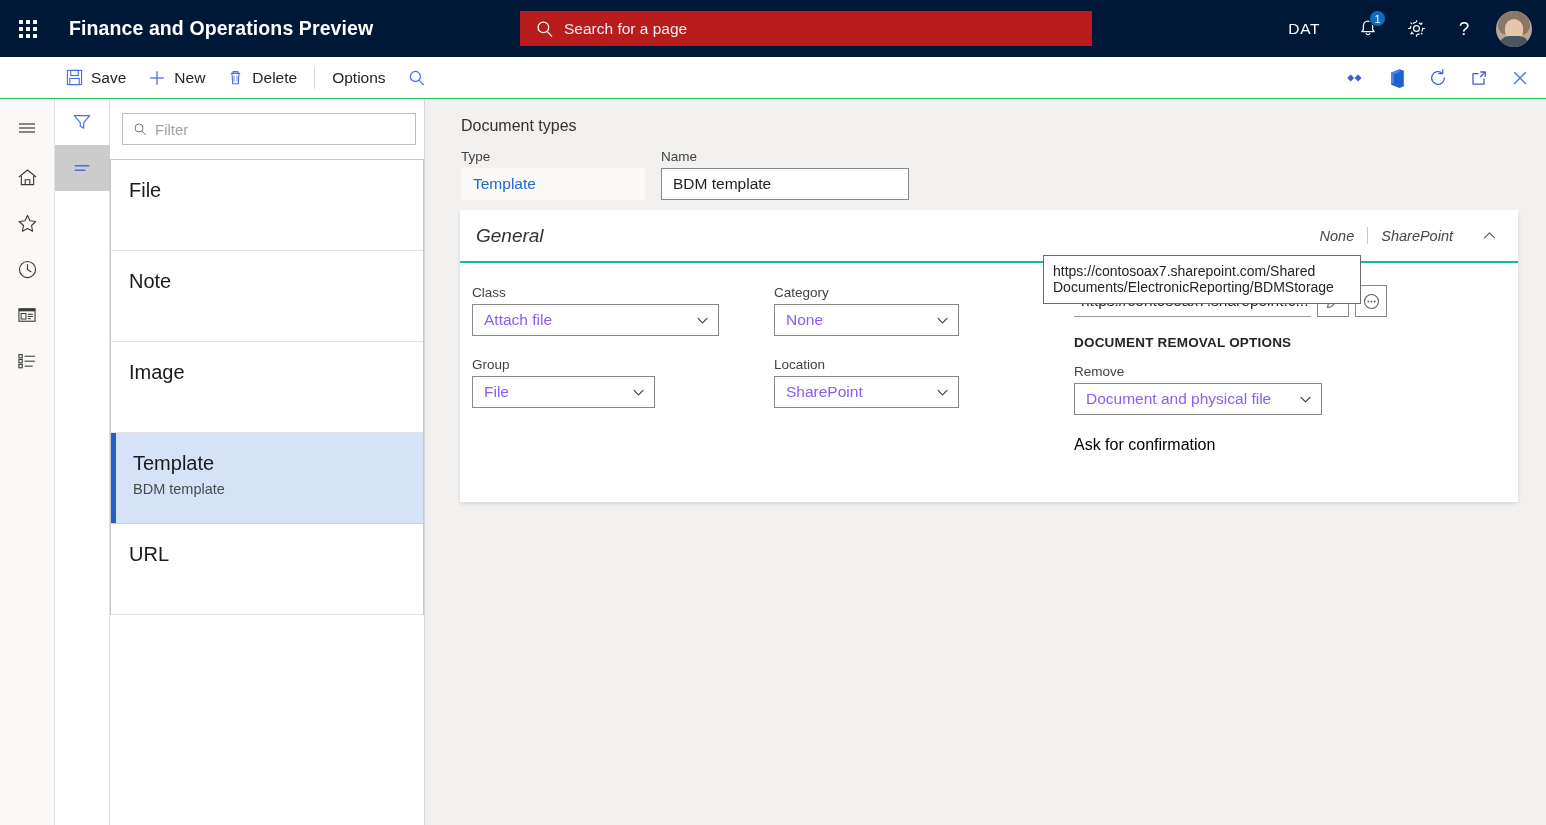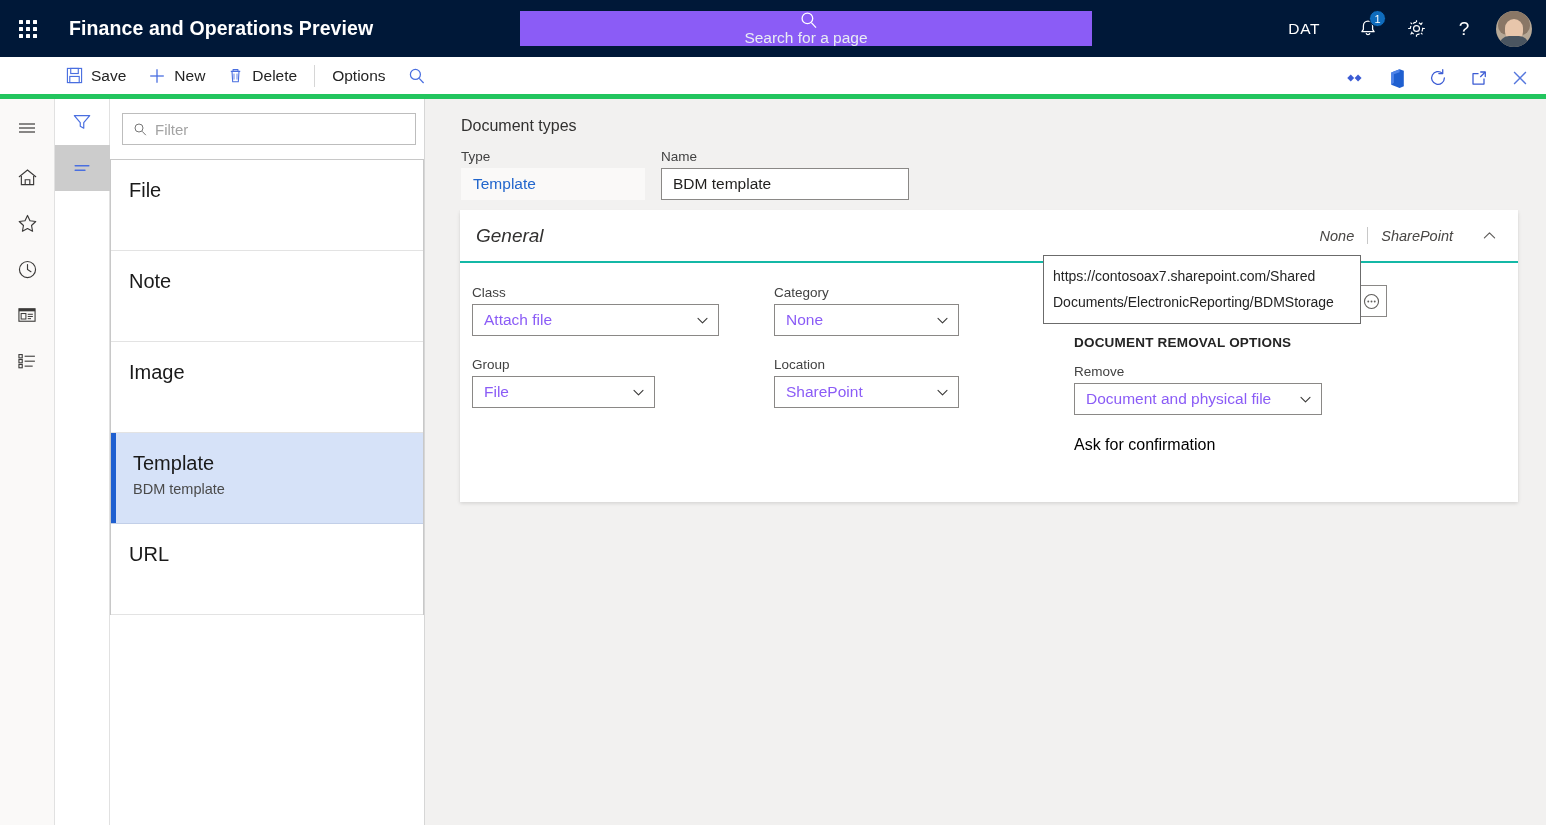--- a/index.html
+++ b/index.html
@@ -45,24 +45,23 @@
     font-weight: bold;
     letter-spacing: .1px;
     margin-left: 13px;
     color: #ffffff;
     white-space: nowrap;
   }
   .search-wrap {
     position: absolute;
     left: 520px; top: 11px;
     width: 572px; height: 35px;
-    background: #8b5cf6;
+    background: #b91c1c;
     display: flex; align-items: center;
     cursor: text;
-    flex-direction: column;
   }
   .search-wrap .s-icon { margin: 0 10px 0 16px; display: flex; }
   .search-text {
     font-size: 15.5px;
     color: #e8ecf3;
   }
   .top-right {
     position: absolute;
     right: 0; top: 0;
     height: 57px;
@@ -120,21 +119,21 @@
     position: absolute; left: 3px; bottom: 0;
     width: 30px; height: 11px;
     border-radius: 10px 10px 0 0;
     background: #4a5560;
   }
 
   
   .actionbar {
     height: 42px;
     background: #ffffff;
-    border-bottom: 5px solid #22c55e;
+    border-bottom: 1px solid #22c55e;
     display: flex;
     align-items: center;
     flex: none;
     position: relative;
   }
   .abtn {
     display: flex; align-items: center;
     height: 42px;
     padding: 0 11px;
     font-size: 15.5px;
@@ -452,21 +451,21 @@
 
   
   .tooltip {
     position: absolute;
     left: 1043px; top: 255px;
     width: 318px;
     background: #ffffff;
     border: 1px solid #6b6b6b;
     padding: 7px 9px 8px 9px;
     font-size: 14px;
-    line-height: 26px;
+    line-height: 16px;
     color: #242424;
     z-index: 50;
     white-space: normal;
   }
 </style>
 </head>
 <body>
 
 <div class="app">
 

